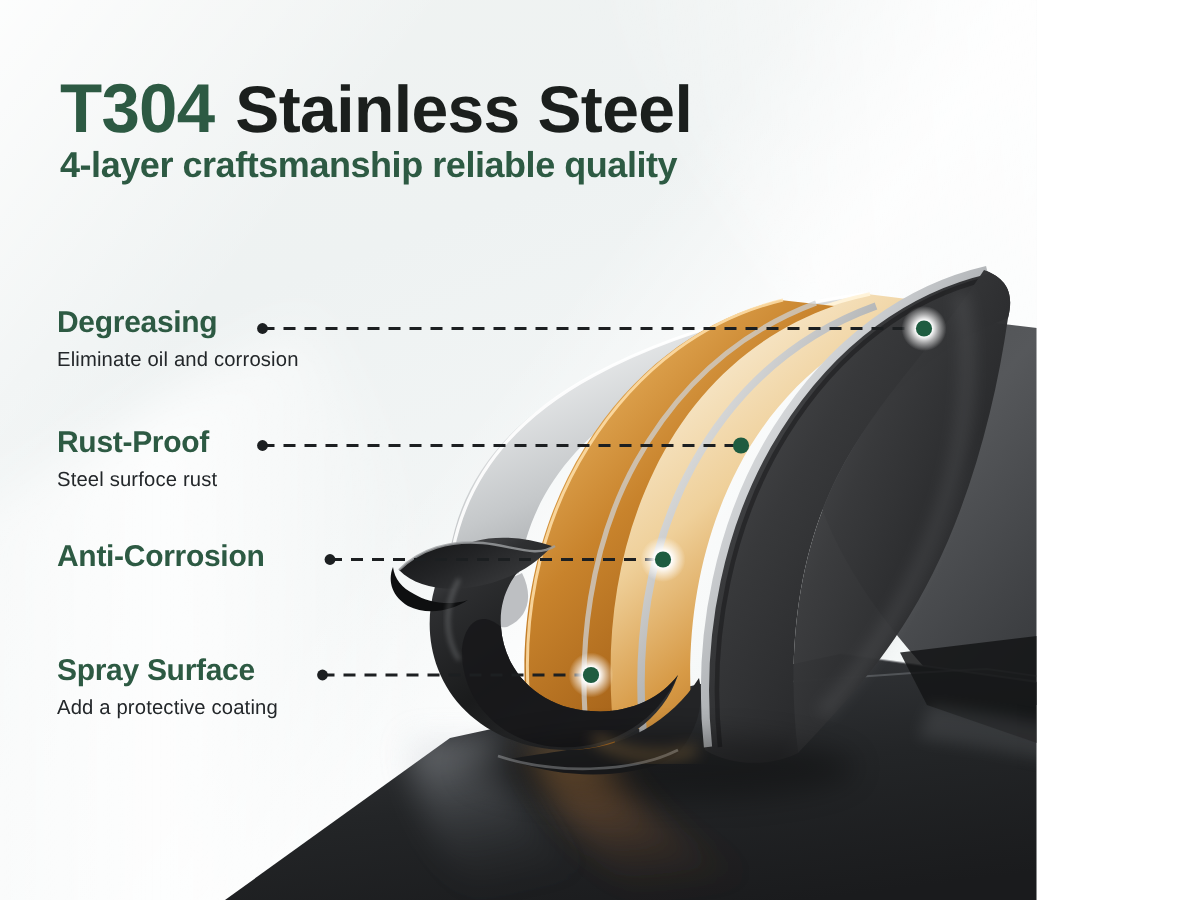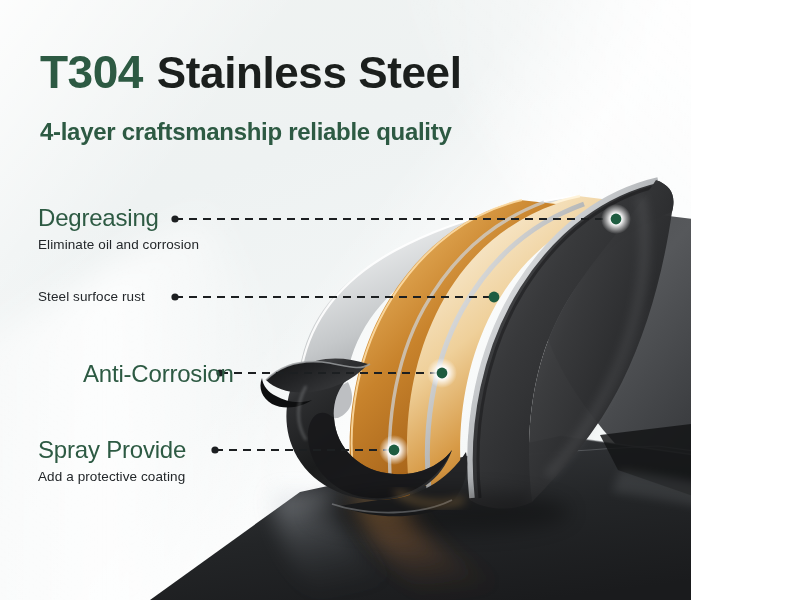--- a/index.html
+++ b/index.html
@@ -66,53 +66,53 @@
     line-height: 1.05;
   }
   #title-main {
     font-size: 44px;
     font-weight: 700;
     letter-spacing: -0.4px;
     color: #1b1f1d;
     line-height: 1.05;
   }
   #subtitle {
-    margin-top: 22px;
+    margin-top: 0;
     font-size: 24px;
     font-weight: 700;
     letter-spacing: -0.3px;
     color: #2d5a43;
     white-space: nowrap;
   }
 
   
   .feature {
     position: absolute;
     left: 38px;
     width: 300px;
   }
   .feature-title {
-    font-size: 24px;
-    font-weight: 400;
+    font-size: 20px;
+    font-weight: 700;
     letter-spacing: -0.2px;
     color: #2d5a43;
     line-height: 1.15;
     white-space: nowrap;
   }
   .feature-desc {
     margin-top: 5px;
     font-size: 13.5px;
     font-weight: 400;
     color: #23272a;
     letter-spacing: 0.1px;
     white-space: nowrap;
   }
   #feature-0 { top: 204px; }
   #feature-1 { top: 284px; }
-  #feature-2 { top: 360px; margin-left: 45px; }
+  #feature-2 { top: 360px; }
   #feature-3 { top: 436px; }
 
   
   #art, #leaders {
     position: absolute;
     left: 0; top: 0;
     width: 800px; height: 600px;
   }
   #leaders { pointer-events: none; }
 </style>
@@ -352,25 +352,26 @@
     </div>
     <div id="subtitle">4-layer craftsmanship reliable quality</div>
   </div>
 
   <div class="feature" id="feature-0">
     <div class="feature-title">Degreasing</div>
     <div class="feature-desc">Eliminate oil and corrosion</div>
   </div>
 
   <div class="feature" id="feature-1">
+    <div class="feature-title">Rust-Proof</div>
     <div class="feature-desc">Steel surfoce rust</div>
   </div>
 
   <div class="feature" id="feature-2">
     <div class="feature-title">Anti-Corrosion</div>
   </div>
 
   <div class="feature" id="feature-3">
-    <div class="feature-title">Spray Provide</div>
+    <div class="feature-title">Spray Surface</div>
     <div class="feature-desc">Add a protective coating</div>
   </div>
 
 </div>
 
 </body></html>

